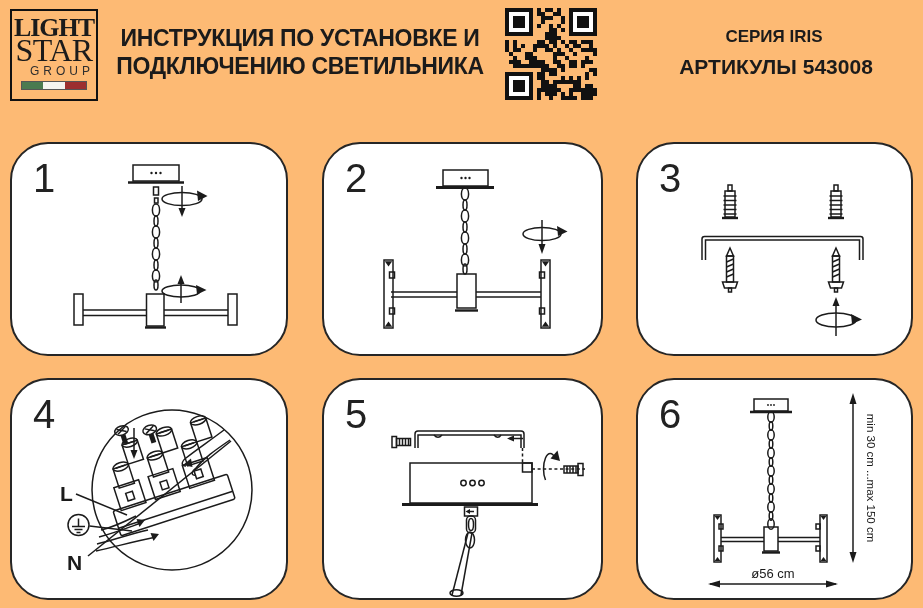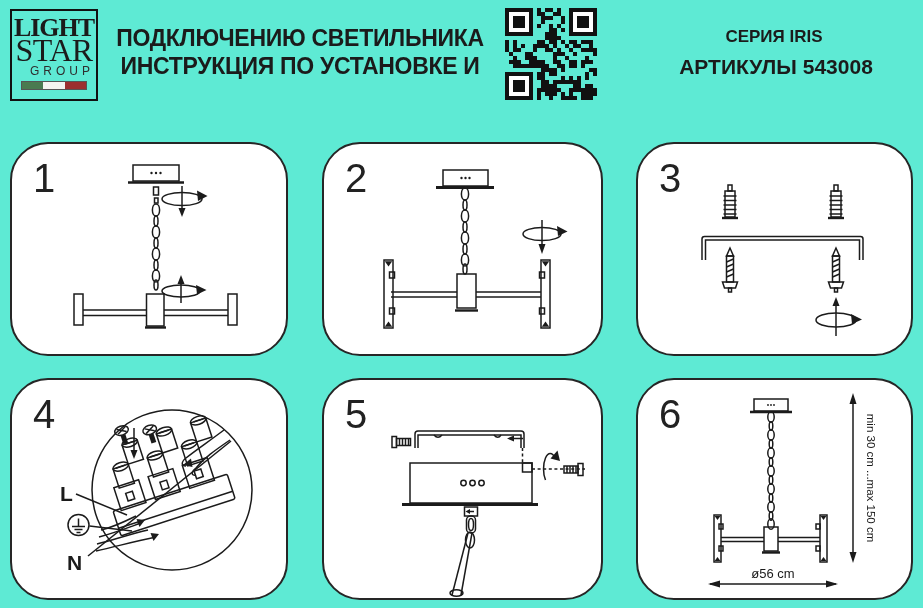--- a/index.html
+++ b/index.html
@@ -1,16 +1,16 @@
 <!DOCTYPE html>
 <html><head>
 <meta charset="utf-8">
 <style>
   html,body{margin:0;padding:0;background:#e8e8e8;}
-  .sheet{position:relative;width:923px;height:608px;background:#5eead4;overflow:hidden;
+  .sheet{position:relative;width:923px;height:608px;background:#fdba74;overflow:hidden;
          font-family:"Liberation Sans",sans-serif;color:#1b1b1b;}
   
   .logo{position:absolute;left:10px;top:9px;width:84px;height:88px;border:2px solid #111;
         text-align:center;font-family:"Liberation Serif",serif;}
   .logo .w1{display:block;margin-top:6px;font-size:26px;font-weight:700;line-height:22px;letter-spacing:-1px;}
   .logo .w2{display:block;font-size:32px;font-weight:400;line-height:22px;letter-spacing:-.5px;}
   .logo .w3{display:block;font-family:"Liberation Sans",sans-serif;font-size:12px;letter-spacing:4px;
             color:#2e2e2e;margin-top:3px;margin-left:16px;}
   .flag{width:64px;height:7px;margin:3px auto 0;border:1px solid #555;display:flex;}
   .flag i{flex:1;}
@@ -51,22 +51,22 @@
     <span class="w2">STAR</span>
     <span class="w3">GROUP</span>
     <div class="flag">
       <i style="background: rgb(74, 122, 80);"></i>
         <i style="background: rgb(244, 244, 240);"></i>
         <i style="background: rgb(156, 47, 47);"></i>
     </div>
   </div>
 
   <div class="title">
+    <div>ИНСТРУКЦИЯ ПО УСТАНОВКЕ И</div>
     <div>ПОДКЛЮЧЕНИЮ СВЕТИЛЬНИКА</div>
-    <div>ИНСТРУКЦИЯ ПО УСТАНОВКЕ И</div>
   </div>
 
   <div class="qr">
     <svg id="qr" width="92" height="92" viewBox="0 0 92 92">
         <rect x="32" y="0" width="4" height="4" fill="#111"></rect>
         <rect x="40" y="0" width="4" height="4" fill="#111"></rect>
         <rect x="44" y="0" width="4" height="4" fill="#111"></rect>
         <rect x="52" y="0" width="4" height="4" fill="#111"></rect>
         <rect x="32" y="4" width="4" height="4" fill="#111"></rect>
         <rect x="36" y="4" width="4" height="4" fill="#111"></rect>

